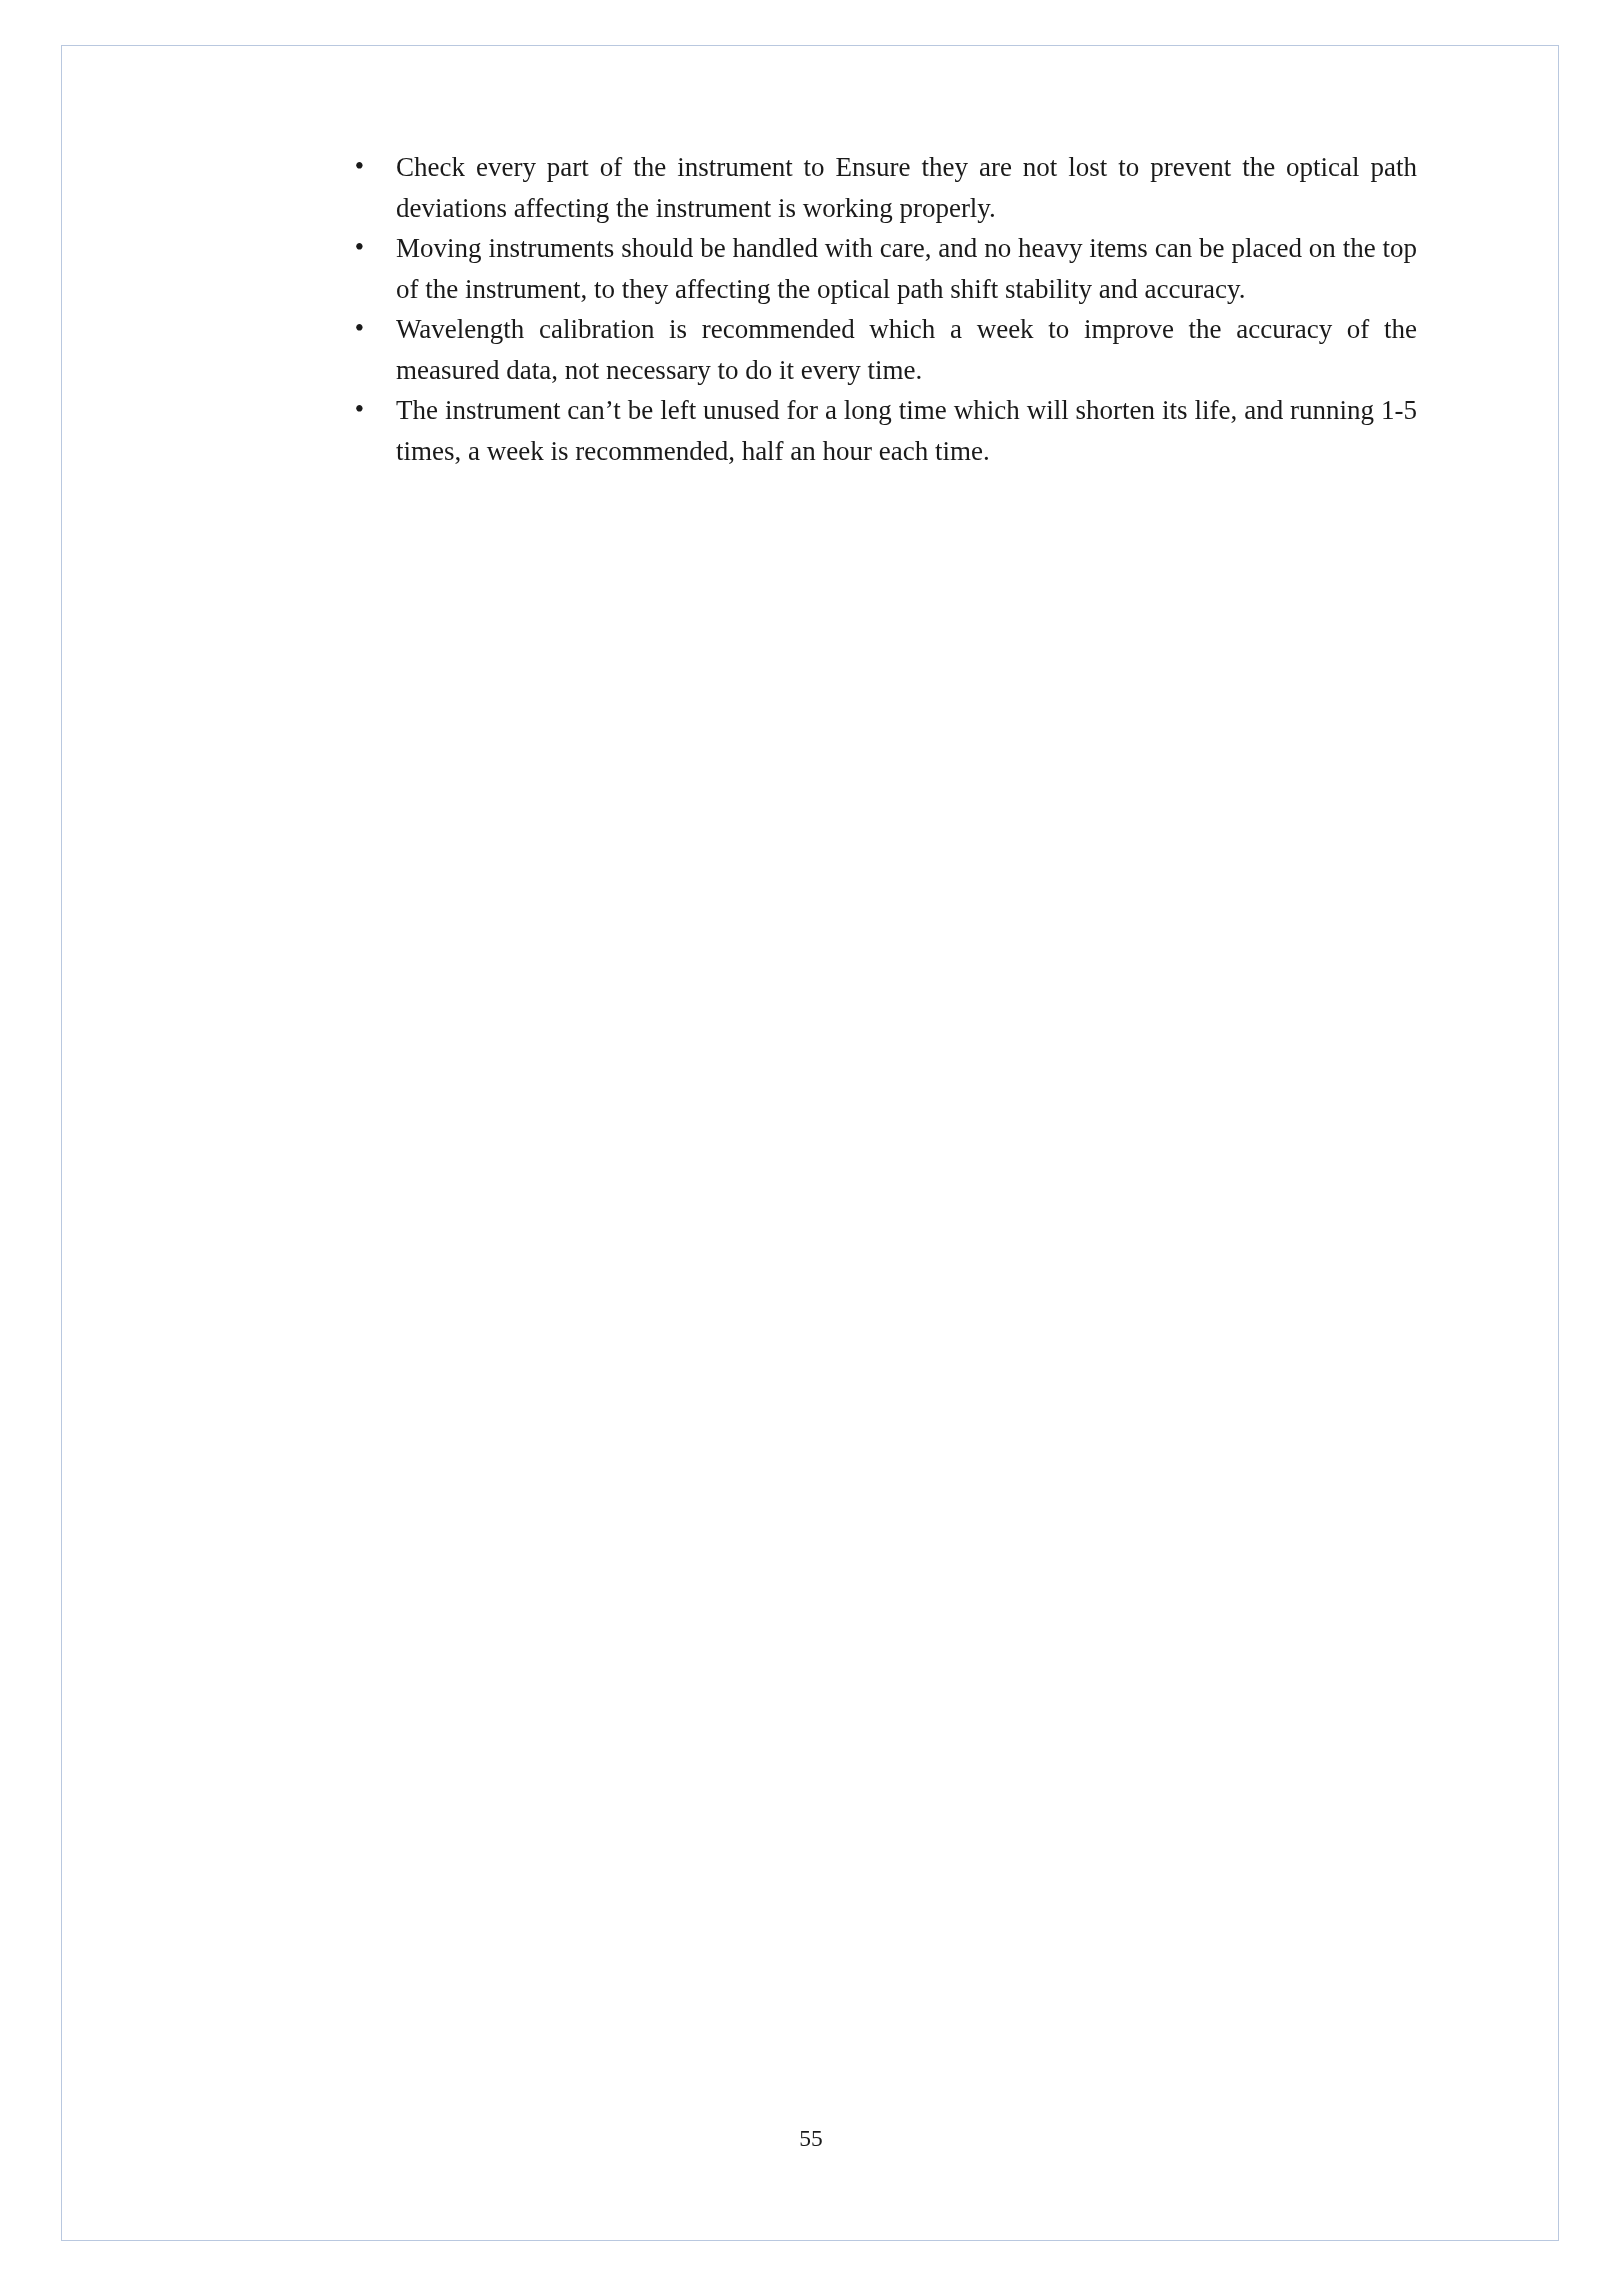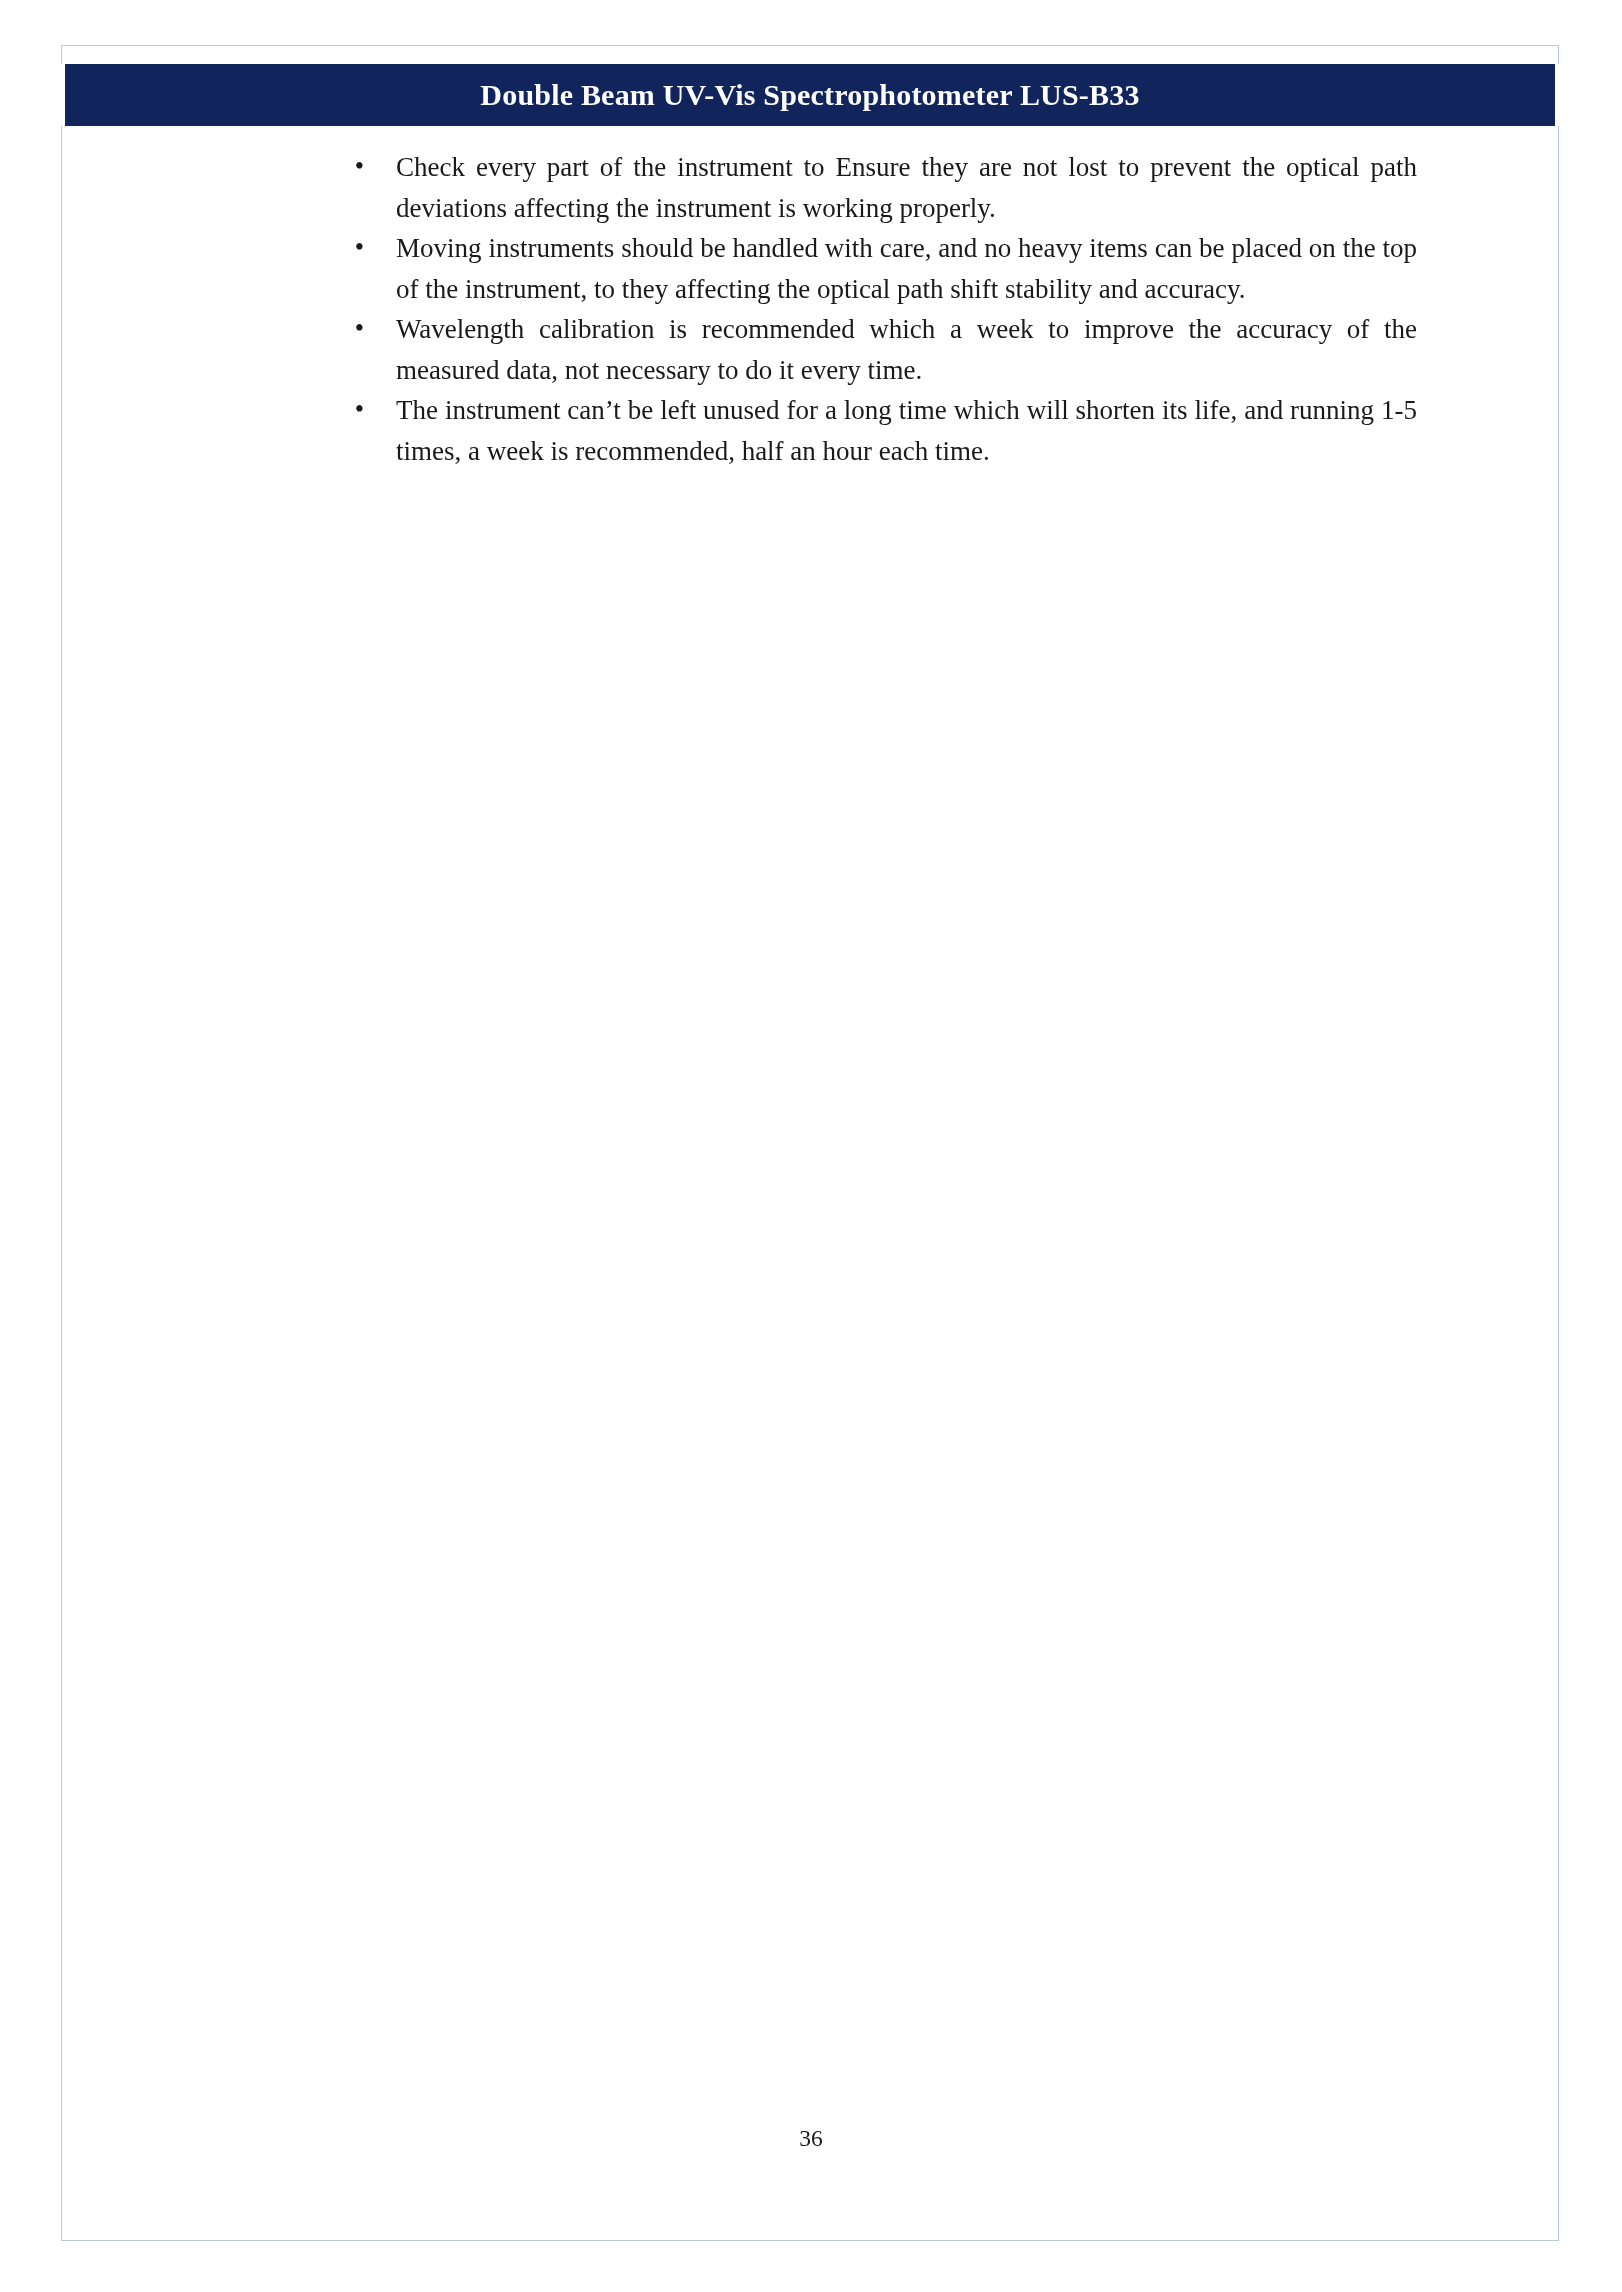--- a/index.html
+++ b/index.html
@@ -113,23 +113,20 @@
     font-family: "Liberation Serif", serif;
   }
 </style>
 </head>
 <body>
 
 <div class="page">
 
   <div class="page-frame"></div>
 
-  <div class="header-band">
-    <div class="header-title">Double Beam UV-Vis Spectrophotometer LUS-B33</div>
-  </div>
 
   <div class="content">
     <ul class="bullet-list">
 
       <li class="bullet-item">
         <span class="dot">•</span>
         <span class="bullet-text">Check every part of the instrument to Ensure they are not lost to prevent the optical path deviations affecting the instrument is working properly.</span>
       </li>
 
       <li class="bullet-item">
@@ -143,16 +140,16 @@
       </li>
 
       <li class="bullet-item">
         <span class="dot">•</span>
         <span class="bullet-text">The instrument can’t be left unused for a long time which will shorten its life, and running 1-5 times, a week is recommended, half an hour each time.</span>
       </li>
 
     </ul>
   </div>
 
-  <div class="page-number">36</div>
+  <div class="page-number">55</div>
 
 </div>
 
 
 </body></html>

